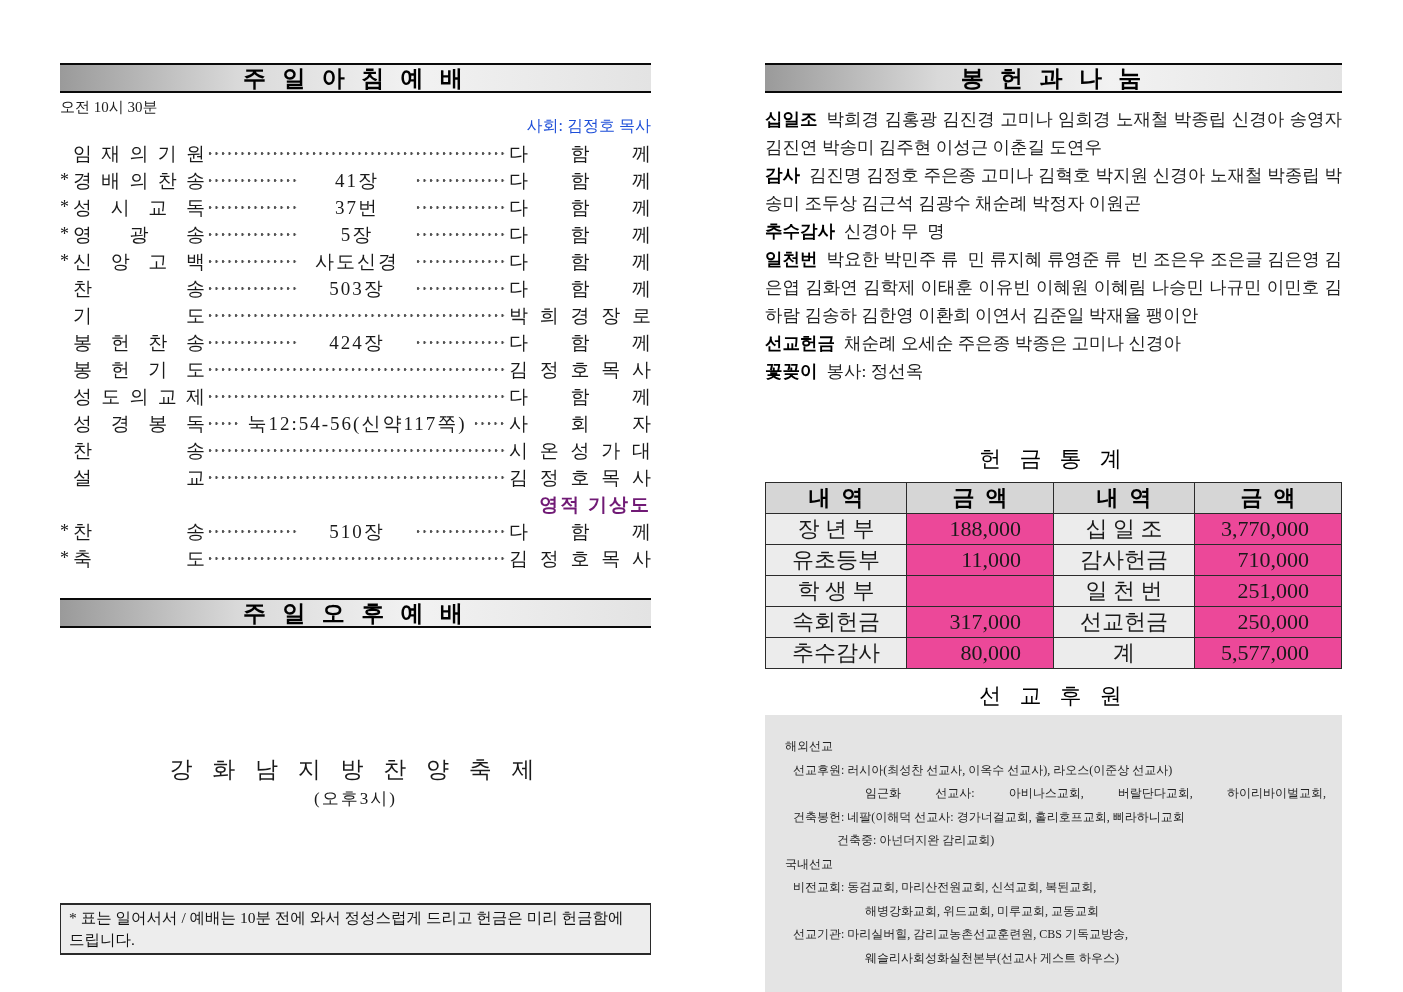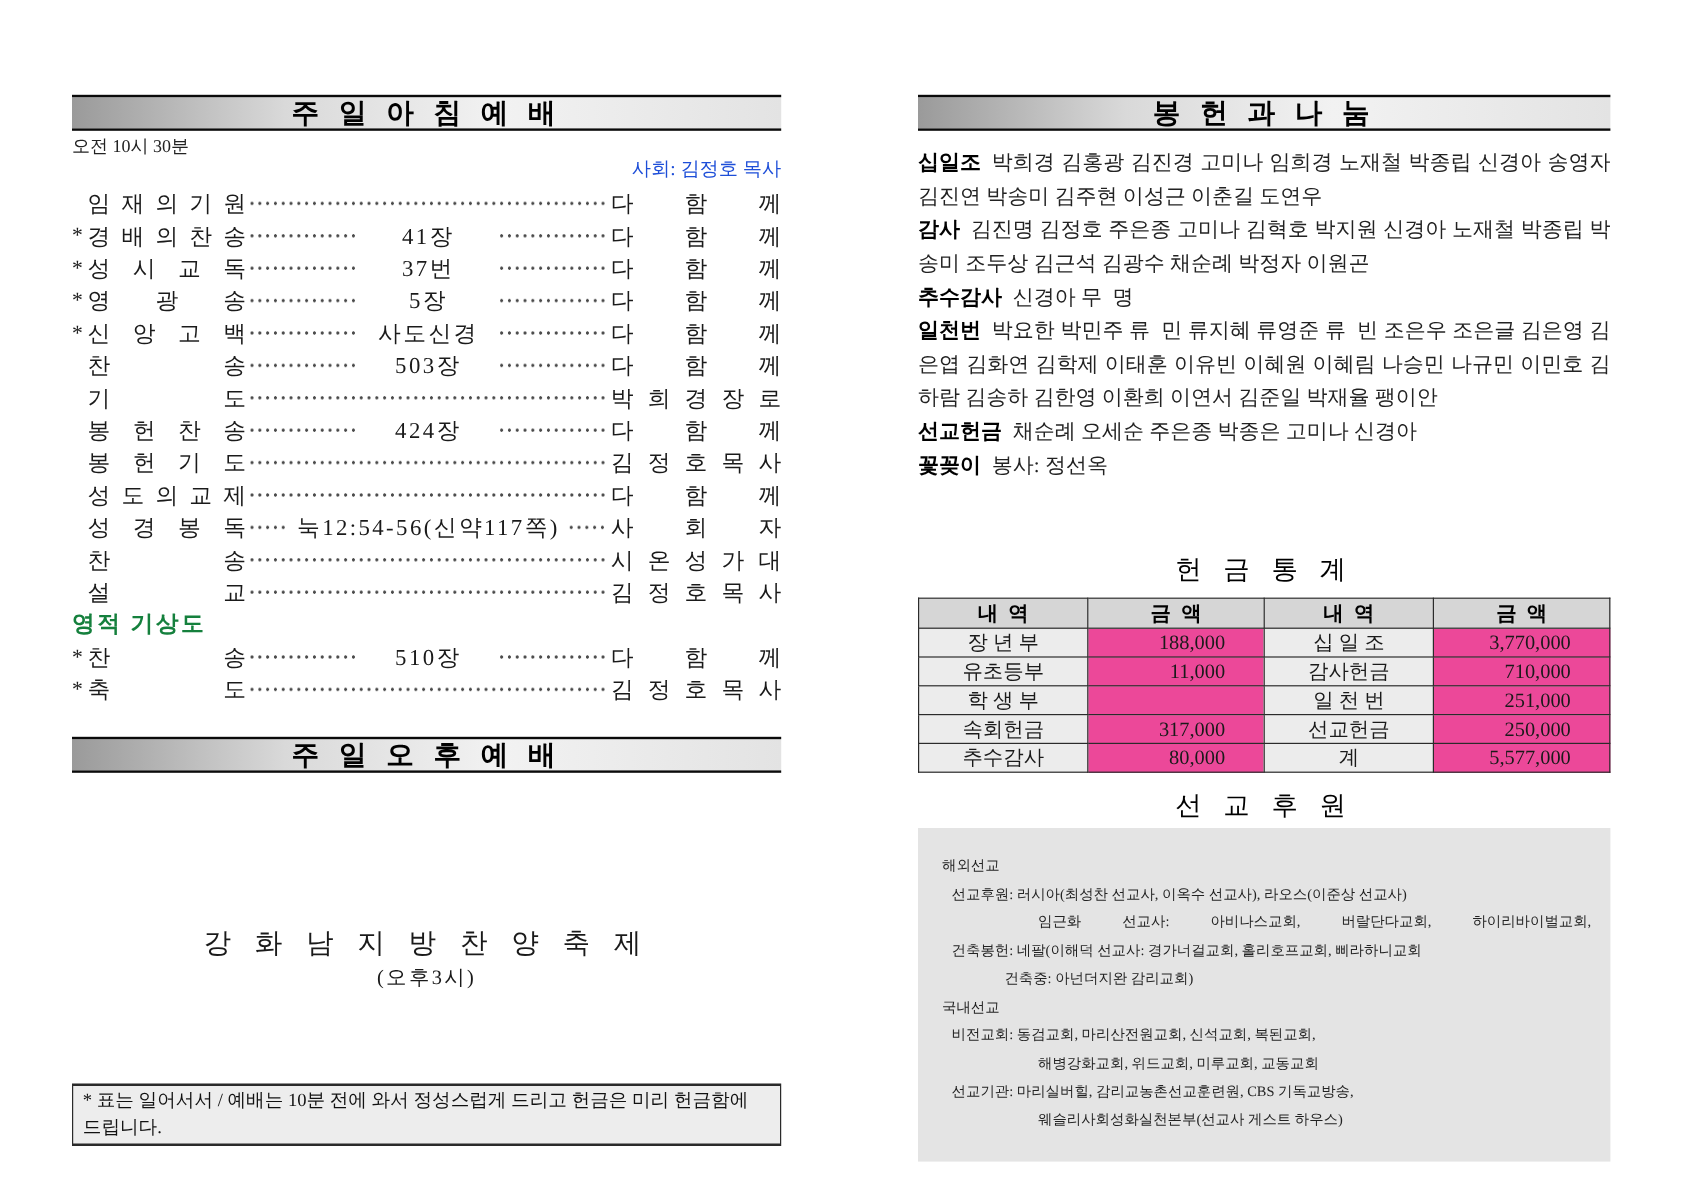--- a/index.html
+++ b/index.html
@@ -6,53 +6,53 @@
   html,body { width:1403px; height:992px; background:#ffffff; overflow:hidden;
               font-family:"Liberation Serif","DejaVu Serif",serif; color:#1a1a1a; }
   .col { position:absolute; top:63px; }
   .col-left  { left:60px;  width:591px; height:900px; }
   .col-right { left:765px; width:577px; height:900px; }
 
   
   .bar { height:30px; border-top:2px solid #0a0a0a; border-bottom:2px solid #0a0a0a;
          background:linear-gradient(90deg,#9a9a9a 0%,#d9d9d9 30%,#f2f2f2 60%,#e3e3e3 100%);
          text-align:center; font-family:"Liberation Sans","DejaVu Sans",sans-serif;
-         font-weight:700; font-size:23px; line-height:26px; letter-spacing:5px; color:#000;margin-top:16px; }
+         font-weight:700; font-size:23px; line-height:26px; letter-spacing:5px; color:#000; }
 
   
   .time-row { margin-top:5px; font-size:15px; line-height:18px; color:#222; }
   .mc-row   { font-size:16px; line-height:20px; text-align:right; color:#1d4ed8; }
   .worship  { margin-top:4px; }
   .wline { display:flex; align-items:center; height:27px; font-size:19px; }
   .wstar { width:13px; flex:none; font-size:18px; }
   .wlabel { width:132px; flex:none; text-align:justify; text-align-last:justify; }
   .leader { flex:1 1 0; align-self:center; height:3px; margin:0 3px;
             background:radial-gradient(circle at 2px 1.5px,#4a4a4a 1.1px,transparent 1.5px);
             background-size:6.5px 3px; background-repeat:repeat-x; background-position:0 center; }
   .wvalue { flex:none; min-width:112px; text-align:center; letter-spacing:2px; padding:0 4px; }
   .wright { width:142px; flex:none; text-align:justify; text-align-last:justify; }
-  .wheading { height:27px; line-height:27px; text-align:left; font-weight:700;
-              font-size:19px; letter-spacing:2px; color:#15803d; }
+  .wheading { height:27px; line-height:27px; text-align:right; font-weight:700;
+              font-size:19px; letter-spacing:2px; color:#701a75; }
   .bar-afternoon { margin-top:26px; }
   .afternoon-body { margin-top:128px; text-align:center; }
   .afternoon-event { font-size:23px; letter-spacing:7px; line-height:28px; }
   .afternoon-time  { font-size:17px; letter-spacing:2px; line-height:30px; }
   .footnote { position:absolute; top:840px; left:0; width:100%;
               background:#ededed; border:2px solid #2a2a2a; border-left-width:1px; border-right-width:1px;
               font-size:15.5px; line-height:22px; padding:2px 8px; color:#111; }
 
   
   .sharing { margin-top:12px; }
   .entry { font-size:17.5px; line-height:28px; text-align:justify; white-space:pre-wrap; color:#222; }
   .entry-label { font-weight:700; color:#000; margin-right:9px; }
   .section-title { text-align:center; font-family:"Liberation Sans","DejaVu Sans",sans-serif;
                    font-weight:400; font-size:22px; letter-spacing:6px; color:#000; height:28px; line-height:28px; }
   .title-stats { margin-top:60px; }
   .stats-table { width:100%; margin-top:9px; border-collapse:collapse; }
-  .stats-table th, .stats-table td { border:1px solid #2b2b2b; font-size:17px; }
+  .stats-table th, .stats-table td { border:1px solid #2b2b2b; font-size:22px; }
   .stats-table th { height:25px; background:#d6d6d6; font-weight:700;
                     white-space:pre; text-align:center; color:#000; }
   .stats-table td { height:20px; }
   .c-label  { background:#ececec; text-align:center; }
   .c-amount { background:#ec4899; text-align:right; padding-right:32px; }
   .title-mission { margin-top:13px; }
   .mission-box { margin-top:5px; background:#e4e4e4; height:278px; padding:20px 16px 0 16px; }
   .mline { font-size:12px; line-height:23.5px; color:#222; }
   .in-0 { padding-left:4px; }
   .in-1 { padding-left:12px; }

